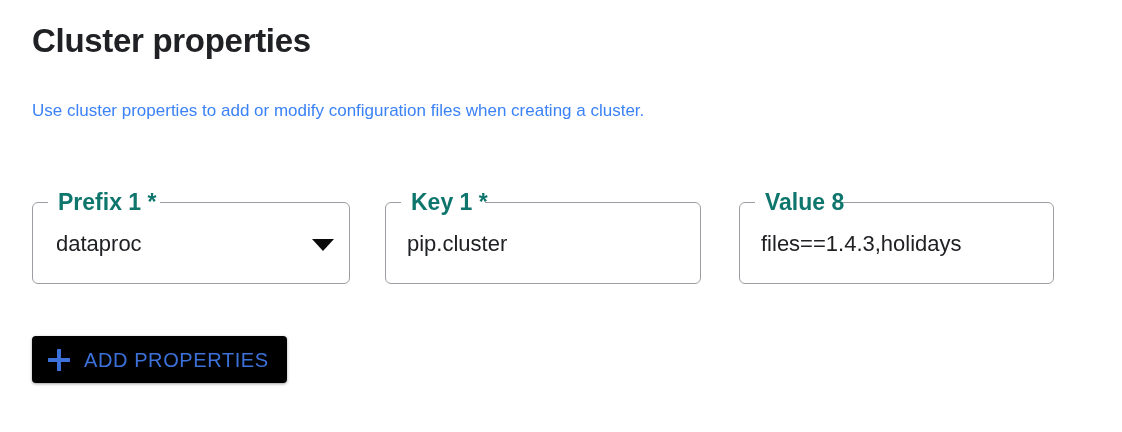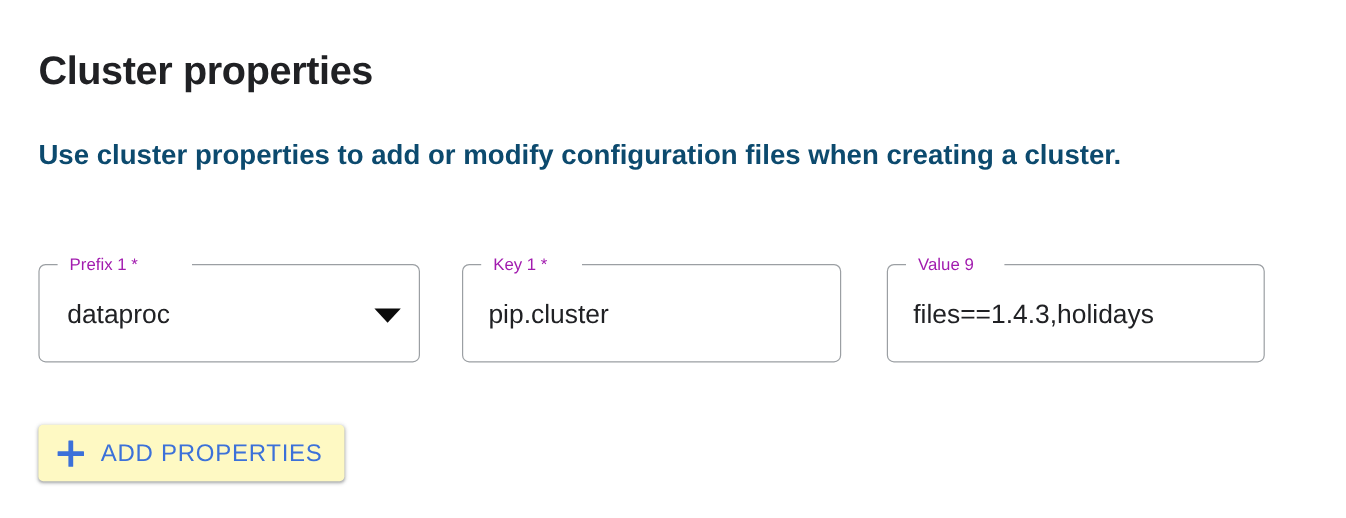--- a/index.html
+++ b/index.html
@@ -11,21 +11,21 @@
     width: 1122px;
     height: 432px;
     font-family: "Liberation Sans", sans-serif;
     color: #202124;
     overflow: hidden;
     position: relative;
   }
 
   .page {
     position: absolute;
-    left: 0; top: 18px;
+    left: 0; top: 0;
     width: 1122px;
     height: 304px;
   }
 
   
   .page-title {
     position: absolute;
     left: 32px;
     top: 21px;
     font-size: 33px;
@@ -33,24 +33,24 @@
     font-weight: 700;
     letter-spacing: -0.3px;
     color: #202124;
     white-space: nowrap;
   }
 
   .page-subtitle {
     position: absolute;
     left: 32px;
     top: 97px;
-    font-size: 23px;
+    font-size: 17px;
     line-height: 28px;
-    font-weight: 700;
-    color: #0c4a6e;
+    font-weight: 400;
+    color: #3b82f6;
     white-space: nowrap;
   }
 
   
   .fields-row {
     position: absolute;
     left: 0;
     top: 202px;
     height: 84px;
   }
@@ -80,24 +80,24 @@
     top: -2px;
     left: 16px;
     height: 5px;
     background: #ffffff;
   }
 
   .field-label {
     position: absolute;
     top: -12px;
     left: 22px;
-    font-size: 14px;
+    font-size: 23px;
     line-height: 24px;
-    font-weight: 400;
-    color: #a21caf;
+    font-weight: 700;
+    color: #0f766e;
     background: transparent;
     white-space: nowrap;
     padding: 0 4px;
   }
 
   .field-value-wrap {
     position: absolute;
     left: 0;
     top: 0;
     right: 0;
@@ -142,21 +142,21 @@
 
   
   .add-btn {
     position: absolute;
     left: 32px;
     top: 336px;
     height: 47px;
     display: flex;
     align-items: center;
     padding: 0 18px 0 16px;
-    background: #fef9c3;
+    background: #000000;
     border: none;
     border-radius: 4px;
     box-shadow: 0 1px 2px 0 rgba(60,64,67,0.30),
                 0 1px 3px 1px rgba(60,64,67,0.15);
     cursor: pointer;
     font-family: "Liberation Sans", sans-serif;
   }
 
   .add-btn .plus-icon {
     position: relative;
@@ -216,21 +216,21 @@
       <div class="field-notch" style="width:84px;"></div>
       <div class="field-label">Key 1 *</div>
       <div class="field-value-wrap">
         <div class="field-value">pip.cluster</div>
       </div>
     </div>
 
     <div class="field" id="field-value">
       <div class="field-outline"></div>
       <div class="field-notch" style="width:82px;"></div>
-      <div class="field-label">Value 9</div>
+      <div class="field-label">Value 8</div>
       <div class="field-value-wrap">
         <div class="field-value">files==1.4.3,holidays</div>
       </div>
     </div>
 
   </div>
 
   <button class="add-btn">
     <span class="plus-icon"></span>
     <span class="add-label">ADD PROPERTIES</span>

